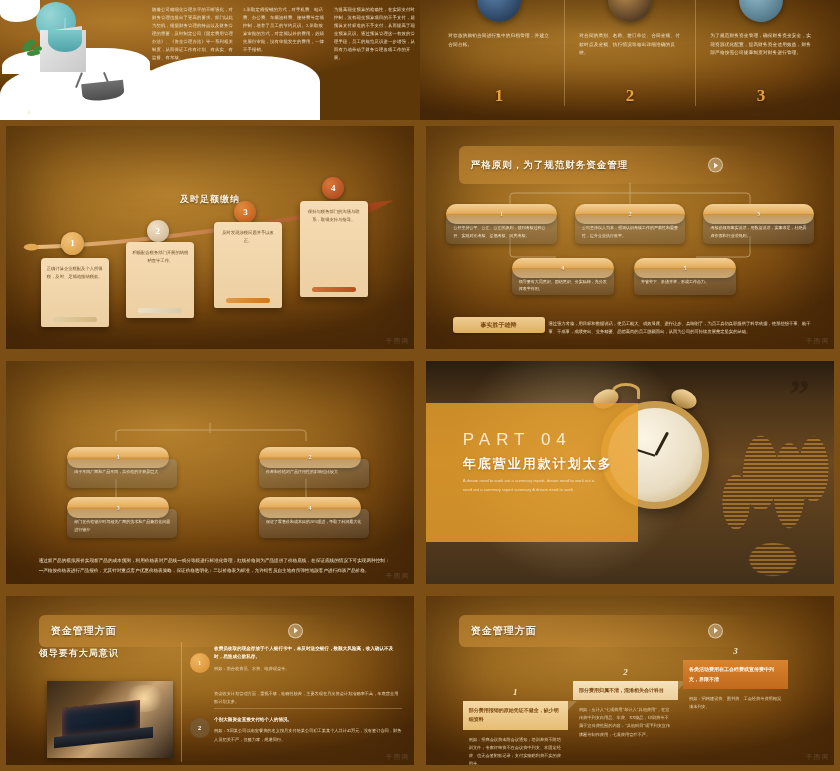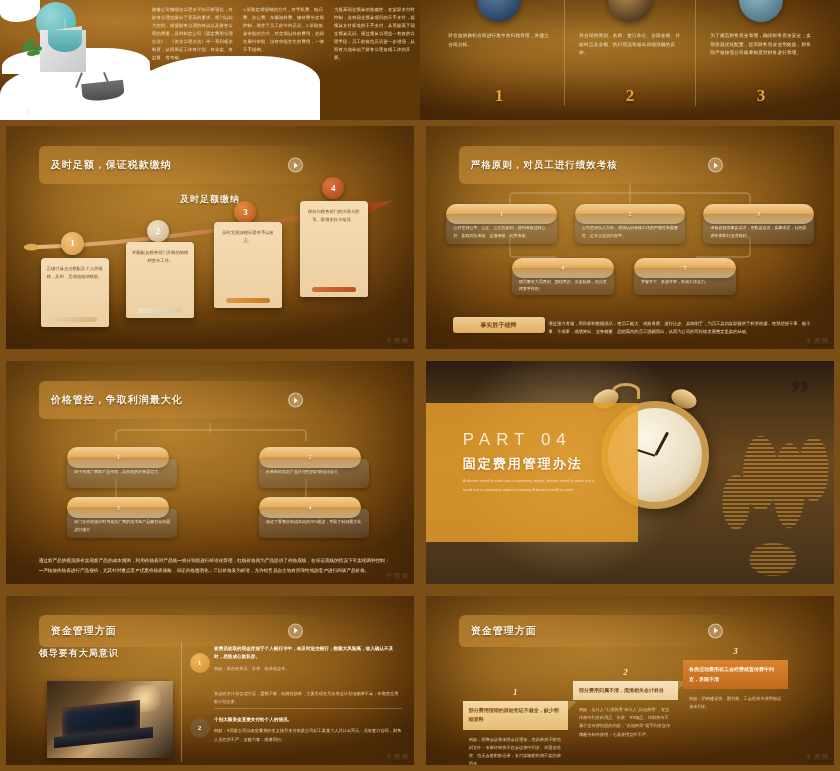--- a/index.html
+++ b/index.html
@@ -382,26 +382,20 @@
         <div class="txt">为了规范财务资金管理，确保财务资金安全，实现资源优化配置，提高财务资金使用效益，财务部严格按照公司规章制度对财务进行管理。</div>
         <div class="bignum">3</div>
       </div>
     </div>
   </div>
 
   <div class="slide s3">
     <div class="inner">
       <div class="bgbrown2"></div>
       <div class="vig"></div>
-      <div class="titlebar">
-        <div class="t" style="font-size:10px">及时足额，保证税款缴纳</div>
-        <div class="playbtn">
-            <i></i>
-          </div>
-      </div>
       <div class="subtitle">及时足额缴纳</div>
 
       <svg class="arrowsvg" viewBox="0 0 100 40" preserveAspectRatio="none">
         <defs>
           <linearGradient id="ag" x1="0" y1="0" x2="1" y2="0">
             <stop offset="0" stop-color="#e9bd7b"></stop>
               <stop offset="1" stop-color="#a2451a"></stop>
           </linearGradient>
         </defs>
         <path d="M2,30 C25,29 55,20 96,4" stroke="url(#ag)" stroke-width="2.4" fill="none" stroke-linecap="round"></path>
@@ -432,21 +426,21 @@
       </div>
       <div class="wm">千图网</div>
     </div>
   </div>
 
   <div class="slide s4">
     <div class="inner">
       <div class="bgbrown2"></div>
       <div class="vig"></div>
       <div class="titlebar">
-        <div class="t" style="font-size:9.5px">严格原则，对员工进行绩效考核</div>
+        <div class="t" style="font-size:9.5px">严格原则，为了规范财务资金管理</div>
         <div class="playbtn">
             <i></i>
           </div>
       </div>
 
       <svg class="chartsvg" viewBox="0 0 408 223" preserveAspectRatio="none">
         <g stroke="#d8b987" stroke-width="0.8" fill="none" opacity=".8">
           <path d="M204,57 L204,67"></path>
           <path d="M84,78 L84,70 Q84,67 88,67 L320,67 Q324,67 324,70 L324,78"></path>
           <path d="M204,67 L204,78"></path>
@@ -484,26 +478,20 @@
       <div class="footpill">事实胜于雄辩</div>
       <div class="foottxt">通过强力考核，用目标和数据说话，使员工能大、成效显露、进行让步、真响明了，为员工真切真职提供了科学依据，使那些想干事、能干事、干成事，成绩突出、业务精要、品德高尚的员工脱颖而出，从而为公司的可持续发展奠定坚实的基础。</div>
       <div class="wm">千图网</div>
     </div>
   </div>
 
   <div class="slide s5">
     <div class="inner">
       <div class="bgbrown2"></div>
       <div class="vig"></div>
-      <div class="titlebar">
-        <div class="t" style="font-size:10px">价格管控，争取利润最大化</div>
-        <div class="playbtn">
-            <i></i>
-          </div>
-      </div>
 
       <svg class="chartsvg" viewBox="0 0 408 223" preserveAspectRatio="none">
         <g stroke="#d8b987" stroke-width="0.8" fill="none" opacity=".8">
           <path d="M204,62 L204,72"></path>
           <path d="M110,80 L110,72 Q110,69 114,69 L296,69 Q300,69 300,72 L300,80"></path>
           <path d="M110,118 L110,148"></path>
           <path d="M300,118 L300,148"></path>
         </g>
       </svg>
 
@@ -537,21 +525,21 @@
     <div class="inner">
       <div class="photo"></div>
       <div class="coins"></div>
       <div class="quote">”</div>
       <div class="handle"></div>
       <div class="bell bellL"></div>
       <div class="bell bellR"></div>
       <div class="clockface"></div>
       <div class="overlay"></div>
       <div class="part">PART 04</div>
-      <div class="h1">固定费用管理办法</div>
+      <div class="h1">年底营业用款计划太多</div>
       <div class="sub">A dream need to work out a summary report, dream need to work out a need out a summary report summary A dream need to work</div>
     </div>
   </div>
 
   <div class="slide s7">
     <div class="inner">
       <div class="bgbrown2"></div>
       <div class="vig"></div>
       <div class="titlebar" style="top:11%;height:19%">
         <div class="t" style="font-size:10px">资金管理方面</div>

